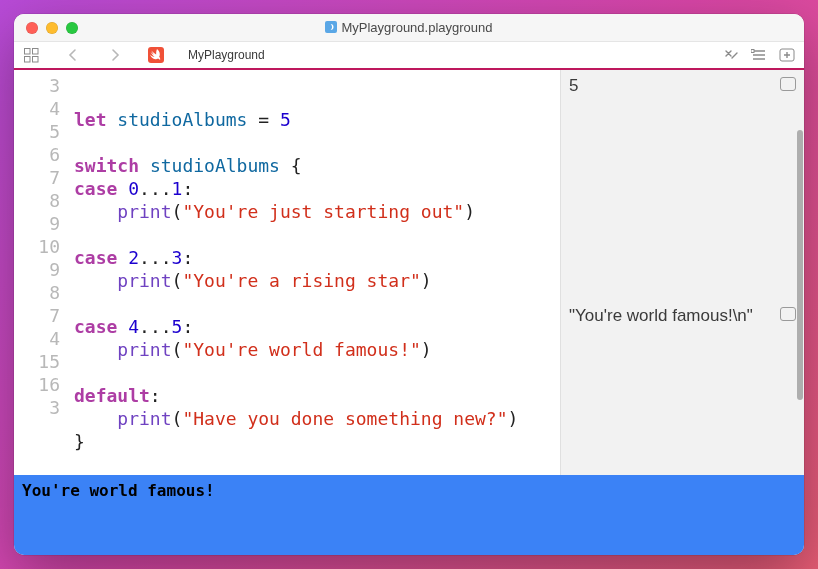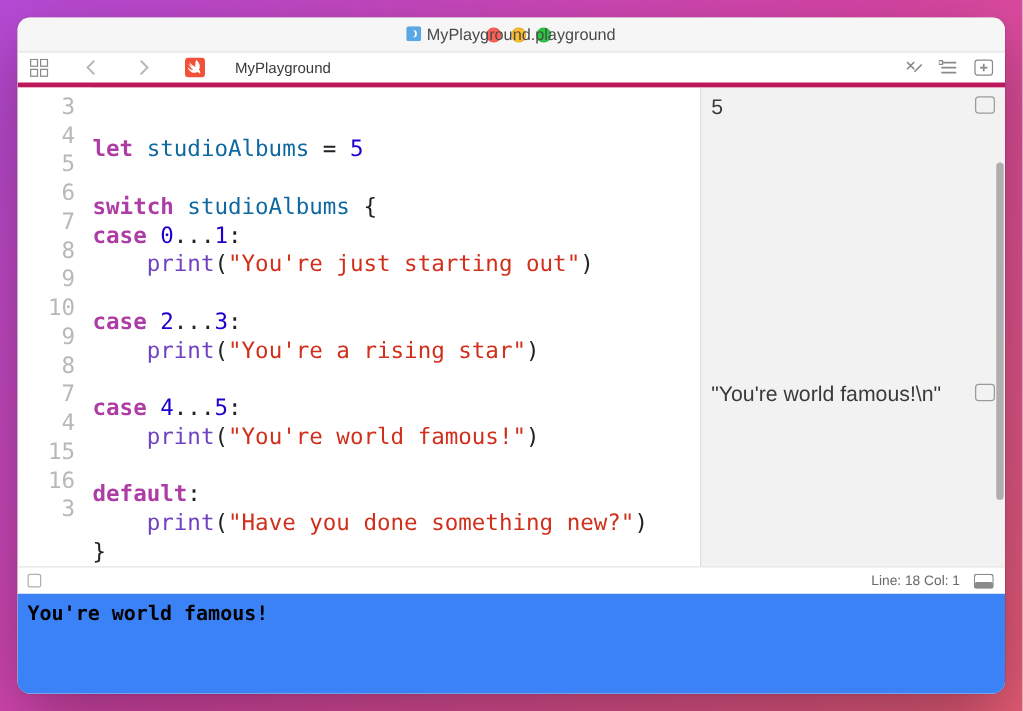--- a/index.html
+++ b/index.html
@@ -18,34 +18,33 @@
     display: flex; flex-direction: column;
     overflow: hidden;
   }
   
   .titlebar {
     height: 28px;
     background: #f6f6f6;
     display: flex; align-items: center;
     position: relative;
     border-bottom: 1px solid #e5e5e5;
-    justify-content: center;
   }
   .traffic { display: flex; gap: 8px; padding-left: 12px; }
   .dot { width: 12px; height: 12px; border-radius: 50%; }
   .dot.red { background: #ff5f57; box-shadow: inset 0 0 0 0.5px rgba(0,0,0,0.15); }
   .dot.yellow { background: #febc2e; box-shadow: inset 0 0 0 0.5px rgba(0,0,0,0.15); }
   .dot.green { background: #28c840; box-shadow: inset 0 0 0 0.5px rgba(0,0,0,0.15); }
   .title { position: absolute; left: 0; right: 0; text-align: center; font-size: 13px; color: #4a4a4a; pointer-events: none; }
   .title-icon { display:inline-block; width:12px; height:12px; vertical-align:-1px; margin-right:4px; }
   
   .toolbar {
     height: 28px;
     background: #fff;
-    border-bottom: 4px solid #be185d;
+    border-bottom: 2px solid #be185d;
     display: flex; align-items: center;
     padding: 0 8px;
     gap: 24px;
   }
   .tbicon { color: #7a7a7a; display:flex; align-items:center; justify-content:center; width:18px; height:18px; }
   .tbicon svg { display:block; }
   .chev { color: #b8b8b8; }
   .swifticon svg { display:block; }
   .breadcrumb { font-size: 12px; color: #3a3a3a; }
   .toolbar-right { margin-left: auto; display: flex; gap: 10px; align-items:center; }
@@ -233,29 +232,17 @@
     </div>
     <div class="results" id="results">
     <div class="result-row" style="top: 4px;">5</div>
         <div class="result-glyph" style="top: 7px;"></div>
         <div class="result-row" style="top: 234px;">"You're world famous!\n"</div>
         <div class="result-glyph" style="top: 237px;"></div>
       </div>
     <div class="scrollbar"></div>
   </div>
 
-  <div class="statusbar">
-    <span class="emptybox"></span>
-    <div class="status-end">
-      <span>Line: 18  Col: 1</span>
-      <span class="tbicon">
-        <svg width="16" height="12" viewBox="0 0 16 12">
-            <rect x="0.5" y="0.5" width="15" height="11" rx="2" stroke="#8a8a8a" fill="none"></rect>
-            <rect x="0.5" y="6.5" width="15" height="5" rx="2" fill="#8a8a8a"></rect>
-          </svg>
-      </span>
-    </div>
-  </div>
 
   <div class="console">
     <span>You're world famous!</span>
   </div>
 </div>
 
 </body></html>

